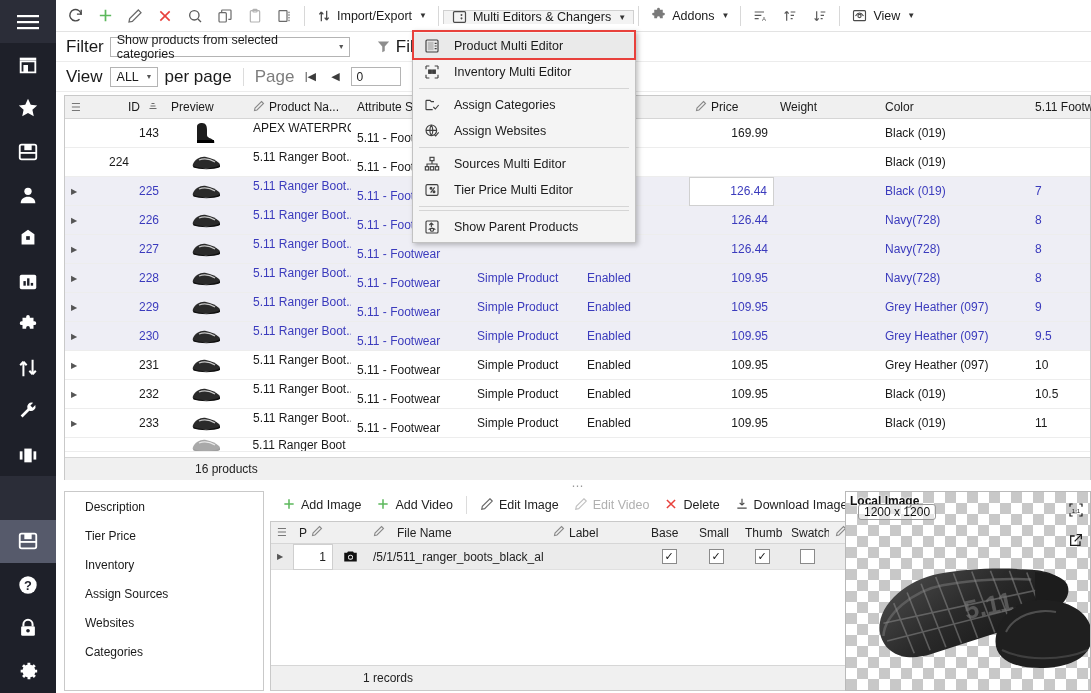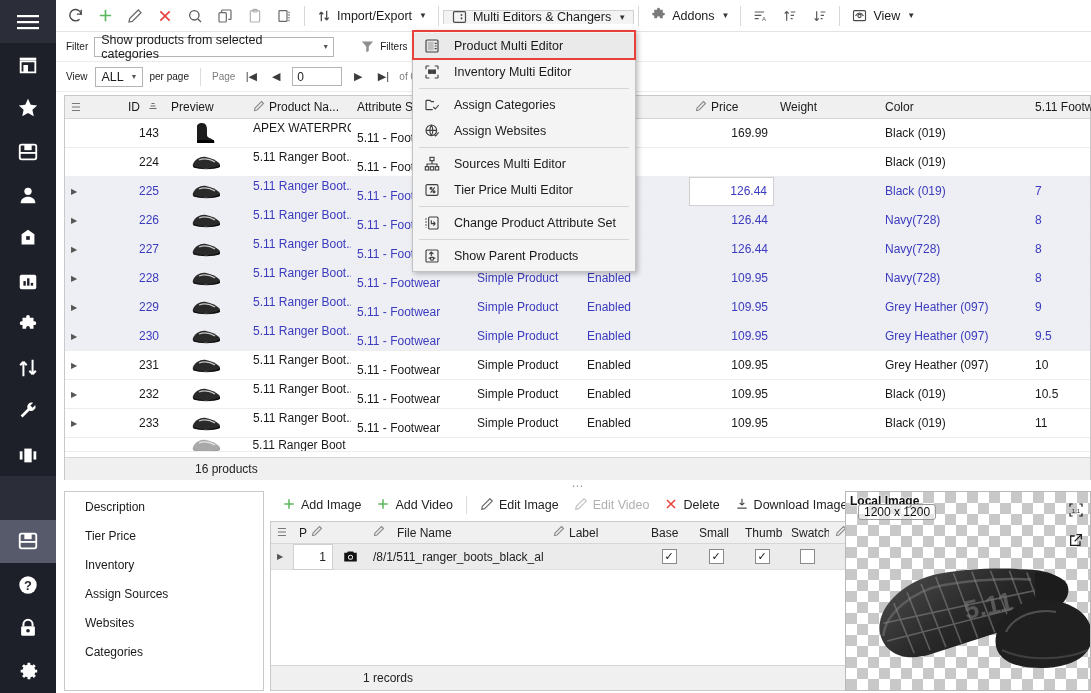--- a/index.html
+++ b/index.html
@@ -40,21 +40,21 @@
     height:28px; display:flex; align-items:center; gap:5px; padding:0 7px;
     white-space:nowrap; font-size:12.5px; color:#1a1a1a;
   }
   .tb-item.active { background:#f3f3f3; border:1px solid #d0d0d0; border-bottom:none; height:14px; margin-top:2px;}
   .caret { font-size:8px; color:#333; margin-left:2px; }
   
   #filterrow {
     height:30px; display:flex; align-items:center; padding-left:10px; gap:6px;
     background:#ffffff; border-bottom:1px solid #ececec;
   }
-  .lbl { color:#1a1a1a; font-size:10px; }
+  .lbl { color:#1a1a1a; font-size:17px; }
   .combo {
     height:20px; border:1px solid #b4b4b4; background:#fff; display:flex; align-items:center;
     padding:0 4px 0 6px; font-size:12.5px; color:#1a1a1a; gap:6px;
   }
   .combo .arr { font-size:7px; color:#555; margin-left:auto; }
   
   #viewrow {
     height:30px; display:flex; align-items:center; padding-left:10px; gap:7px;
     background:#ffffff; border-bottom:1px solid #ececec;
   }
@@ -451,21 +451,21 @@
           <div class="cell" style="width: 150px; flex: 0 0 150px;">
             <span class="dark">Black (019)</span>
           </div>
           <div class="cell" style="width: 140px; flex: 0 0 140px;">
             <span class="dark"></span>
           </div>
         </div>
         <div class="row white">
           <div class="cell expander" style="width: 20px; flex: 0 0 20px;"></div>
           <div class="cell" style="width: 18px; flex: 0 0 18px;"></div>
-          <div class="cell" style="width: 62px; flex: 0 0 62px; justify-content: flex-end;">
+          <div class="cell" style="width: 62px; flex: 0 0 62px; justify-content: flex-start;">
             <span class="dark">224</span>
           </div>
           <div class="cell" style="width: 82px; flex: 0 0 82px; justify-content: center;">
             <span class="thumb">
               <svg width="32" height="22" viewBox="0 0 32 22">
                 <path d="M3 13 C5 8,11 5,16 6 C21 7,26 9,29 12 C31 14,30 17,26 17 L7 17 C4 17,2 16,3 13Z" fill="#2a2a2a"></path>
                 <path d="M4 15 C10 18,24 18,30 14 L30 16 C24 19,9 19,3 16Z" fill="#101010"></path>
                 <path d="M9 9 C14 7,20 8,25 11" fill="none" stroke="#c9c9c9" stroke-width="1.3"></path>
               </svg>
             </span>
@@ -1035,21 +1035,21 @@
                 <span>1</span>
               </div>
               <div class="cell" style="height: 26px; width: 34px; flex: 0 0 34px; justify-content: center;">
                 <svg width="15" height="13" viewBox="0 0 24 20" fill="#111">
                   <path d="M8 2h8l1.5 2H22v14H2V4h4.5z"></path>
                   <circle cx="12" cy="11" r="4" fill="#fff"></circle>
                   <circle cx="12" cy="11" r="2.6" fill="#111"></circle>
                 </svg>
               </div>
               <div class="cell" style="height: 26px; width: 180px; flex: 0 0 180px;">
-                <span>/8/1/511_ranger_boots_black_al</span>
+                <span>/5/1/511_ranger_boots_black_al</span>
               </div>
               <div class="cell" style="height: 26px; width: 98px; flex: 0 0 98px;">
                 <span></span>
               </div>
               <div class="cell" style="height: 26px; width: 48px; flex: 0 0 48px; justify-content: center;">
                 <span class="chk">✓</span>
               </div>
               <div class="cell" style="height: 26px; width: 46px; flex: 0 0 46px; justify-content: center;">
                 <span class="chk">✓</span>
               </div>
@@ -1183,30 +1183,20 @@
         <svg width="16" height="16" viewBox="0 0 24 24" fill="none" stroke="#3f3f3f" stroke-width="1.7">
           <rect x="3" y="4" width="18" height="16" rx="2"></rect>
           <path d="M16 8l-6 8"></path>
           <circle cx="10.5" cy="9.5" r="1.4" fill="#3f3f3f"></circle>
           <circle cx="15" cy="14.5" r="1.4" fill="#3f3f3f"></circle>
         </svg>
       </span>
       <span>Tier Price Multi Editor</span>
     </div>
     <div class="mi-sep"></div>
-    <div class="mi">
-      <span class="mi-ico">
-        <svg width="16" height="16" viewBox="0 0 24 24" fill="none" stroke="#3f3f3f" stroke-width="1.7">
-          <path d="M3 5v14" stroke-dasharray="2 2.5"></path>
-          <rect x="7" y="3" width="14" height="18" rx="1.5"></rect>
-          <path d="M11 8v5h6M17 13l-3-3M17 13l-3 3"></path>
-        </svg>
-      </span>
-      <span>Change Product Attribute Set</span>
-    </div>
     <div class="mi-sep"></div>
     <div class="mi">
       <span class="mi-ico">
         <svg width="16" height="16" viewBox="0 0 24 24" fill="none" stroke="#3f3f3f" stroke-width="1.7">
           <rect x="3" y="3" width="18" height="18" rx="1.5"></rect>
           <path d="M8 9l3-3 3 3M11 6v6"></path>
           <circle cx="12" cy="16" r="2.4"></circle>
           <path d="M7 16c1.6-2.4 8.4-2.4 10 0"></path>
         </svg>
       </span>

